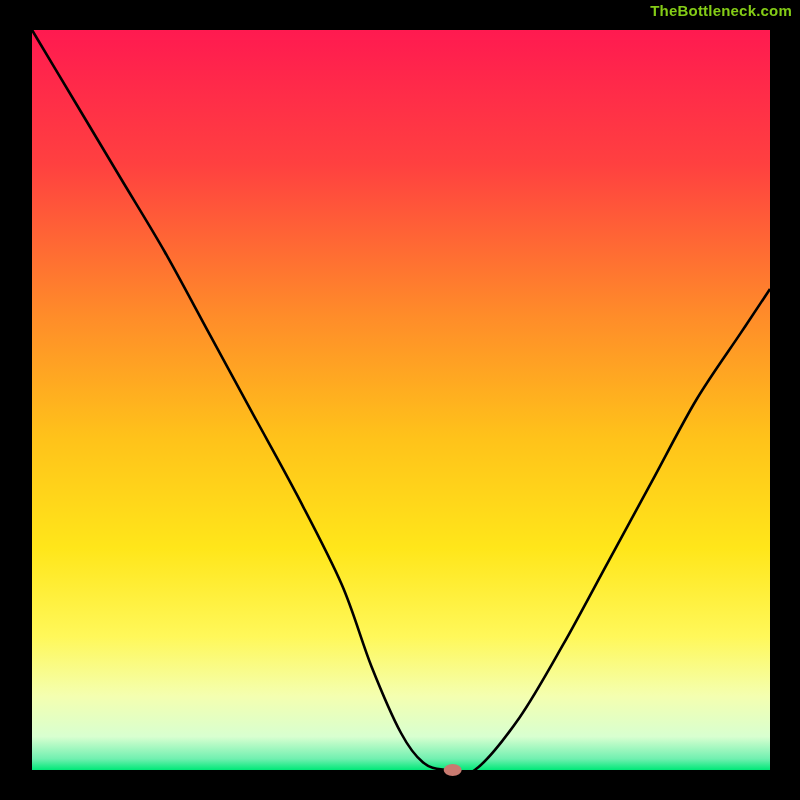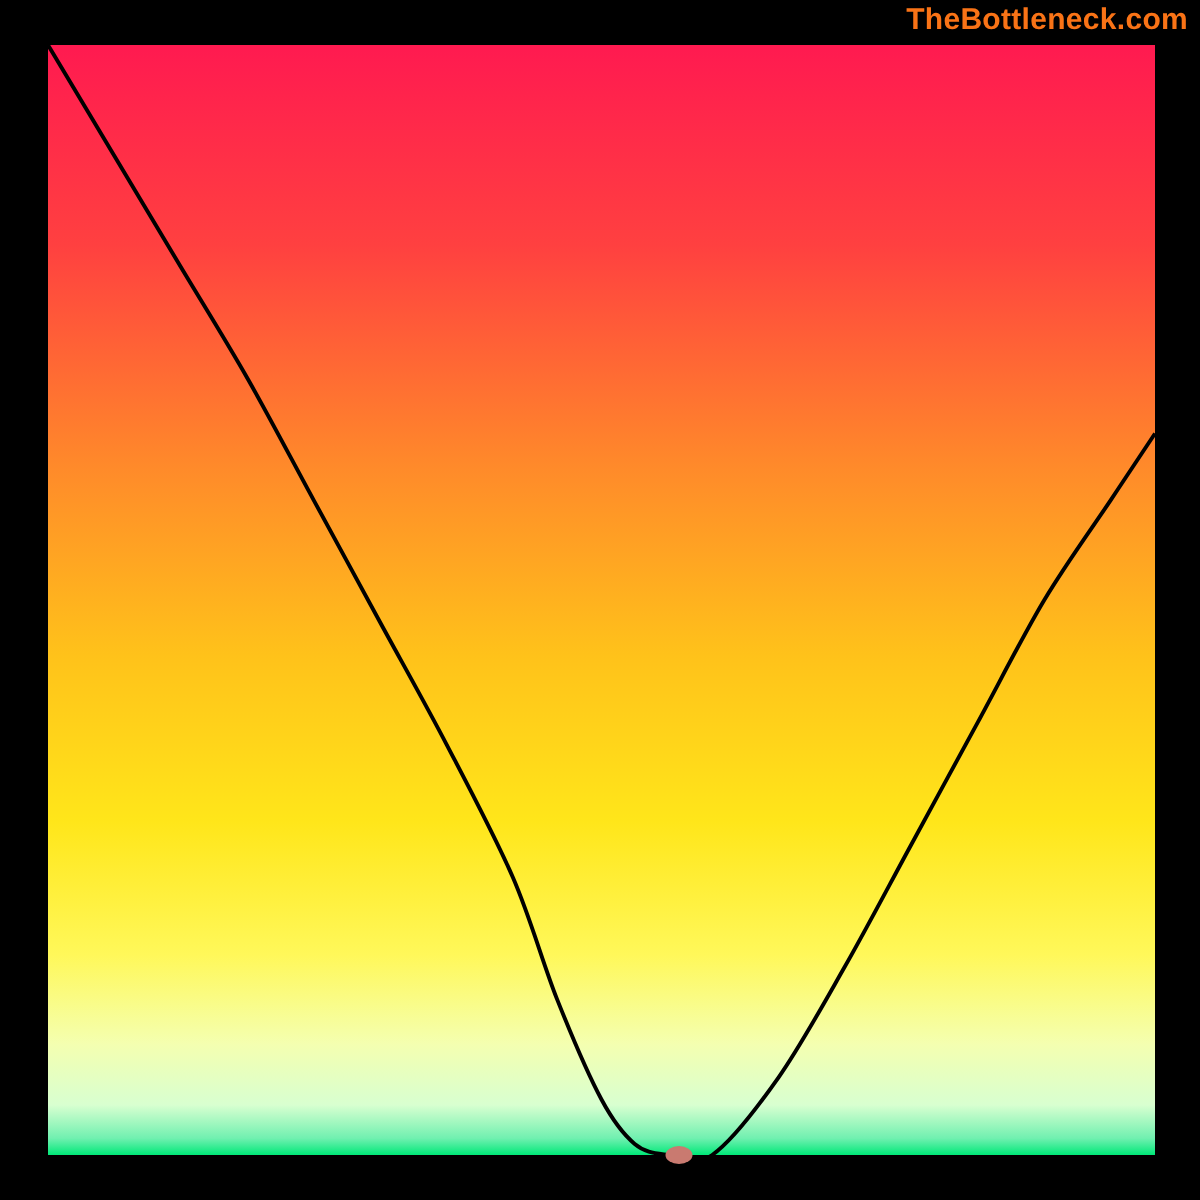--- a/index.html
+++ b/index.html
@@ -16,23 +16,23 @@
     top: 0;
     left: 0;
     width: 800px;
     height: 800px;
     background: #000;
   }
   .watermark {
     position: absolute;
     top: 2px;
     right: 8px;
-    color: #f97316;
+    color: #84cc16;
     font-family: Arial, Helvetica, sans-serif;
-    font-size: 20px;
+    font-size: 15px;
     font-weight: 600;
     letter-spacing: 0.2px;
     z-index: 20;
   }
   svg {
     position: absolute;
     top: 0;
     left: 0;
   }
 </style>

